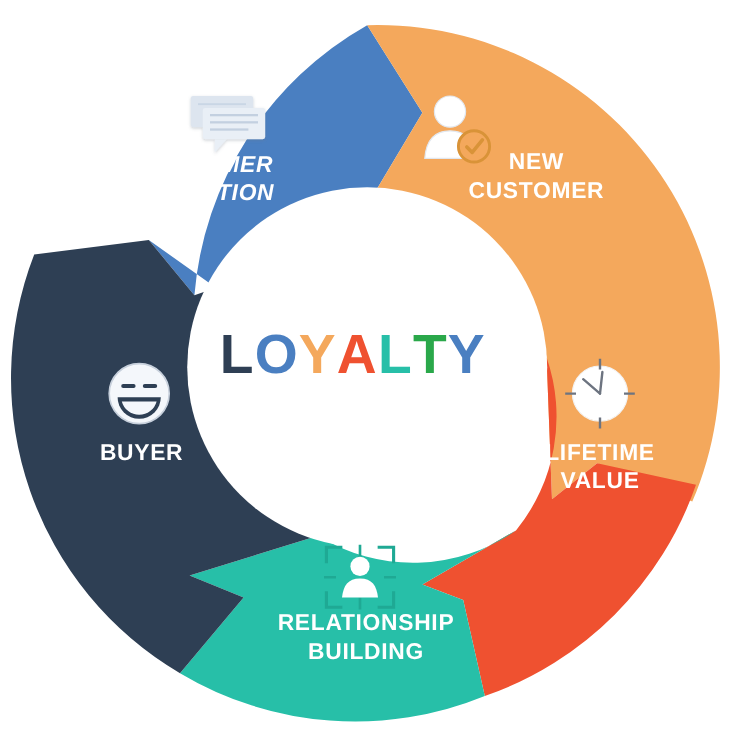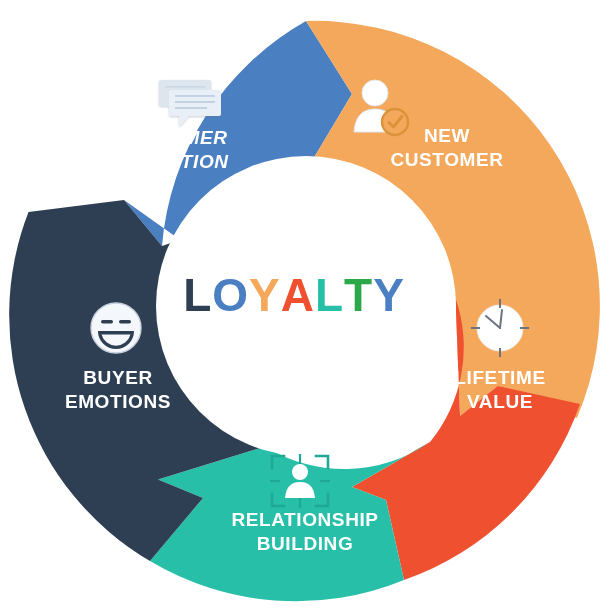--- a/index.html
+++ b/index.html
@@ -272,18 +272,17 @@
     <span class="l2">BUILDING</span>
   </div>
 
   <div class="seg-label" id="label-lifetime">
     <span>LIFETIME</span>
     <span class="l2">VALUE</span>
   </div>
 
   <div class="seg-label" id="label-buyer">
     <span>BUYER</span>
-    <span class="l2">EMOTIONS</span>
   </div>
 
   <div id="center-wordmark"><span style="color: rgb(46, 63, 84);">L</span><span style="color: rgb(74, 127, 193);">O</span><span style="color: rgb(244, 168, 92);">Y</span><span style="color: rgb(239, 81, 48);">A</span><span style="color: rgb(39, 191, 168);">L</span><span style="color: rgb(42, 168, 74);">T</span><span style="color: rgb(74, 127, 193);">Y</span></div>
 
 </div>
 
 </body></html>

